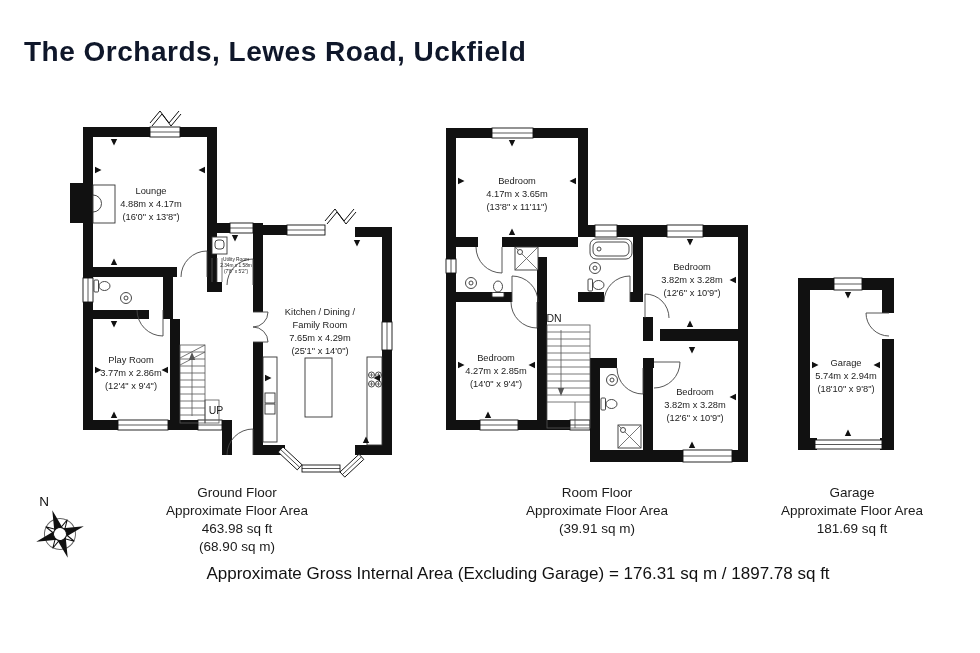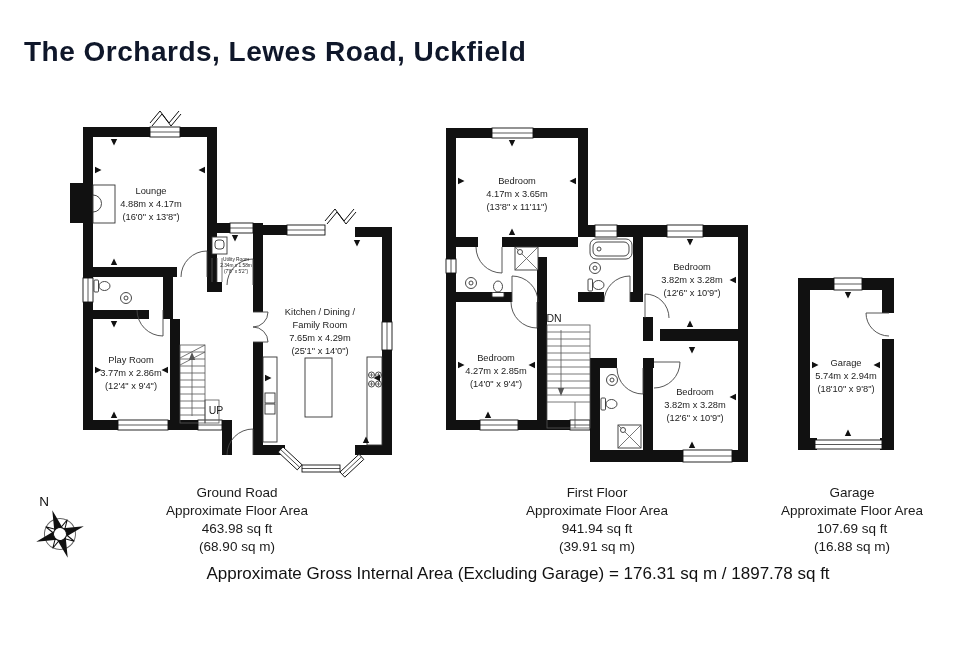--- a/index.html
+++ b/index.html
@@ -454,35 +454,33 @@
       <circle r="15.5" fill="none" stroke="#666" stroke-width="1"></circle>
       <g transform="rotate(45) scale(0.64)">
         <path d="M0,-25 L4.5,-4.5 L25,0 L4.5,4.5 L0,25 L-4.5,4.5 L-25,0 L-4.5,-4.5 Z" fill="#fff" stroke="#111" stroke-width="1.6"></path>
       </g>
       <path d="M0,-25 L4.5,-4.5 L25,0 L4.5,4.5 L0,25 L-4.5,4.5 L-25,0 L-4.5,-4.5 Z" fill="#111"></path>
       <circle r="6.5" fill="#fff" stroke="#111" stroke-width="1"></circle>
     </g>
   </svg>
 
   <div class="cap" style="left:122px;top:484px">
-    <div>Ground Road</div>
+    <div>Ground Floor</div>
     <div>Approximate Floor Area</div>
     <div>463.98 sq ft</div>
     <div>(68.90 sq m)</div>
   </div>
   <div class="cap" style="left:482px;top:484px">
-    <div>First Floor</div>
+    <div>Room Floor</div>
     <div>Approximate Floor Area</div>
-    <div>941.94 sq ft</div>
     <div>(39.91 sq m)</div>
   </div>
   <div class="cap" style="left:737px;top:484px">
     <div>Garage</div>
     <div>Approximate Floor Area</div>
-    <div>107.69 sq ft</div>
-    <div>(16.88 sq m)</div>
+    <div>181.69 sq ft</div>
   </div>
 
   <div id="footer">
     <div>Approximate Gross Internal Area (Excluding Garage) = 176.31 sq m / 1897.78 sq ft</div>
   </div>
 
 </div>
 
 </body></html>

